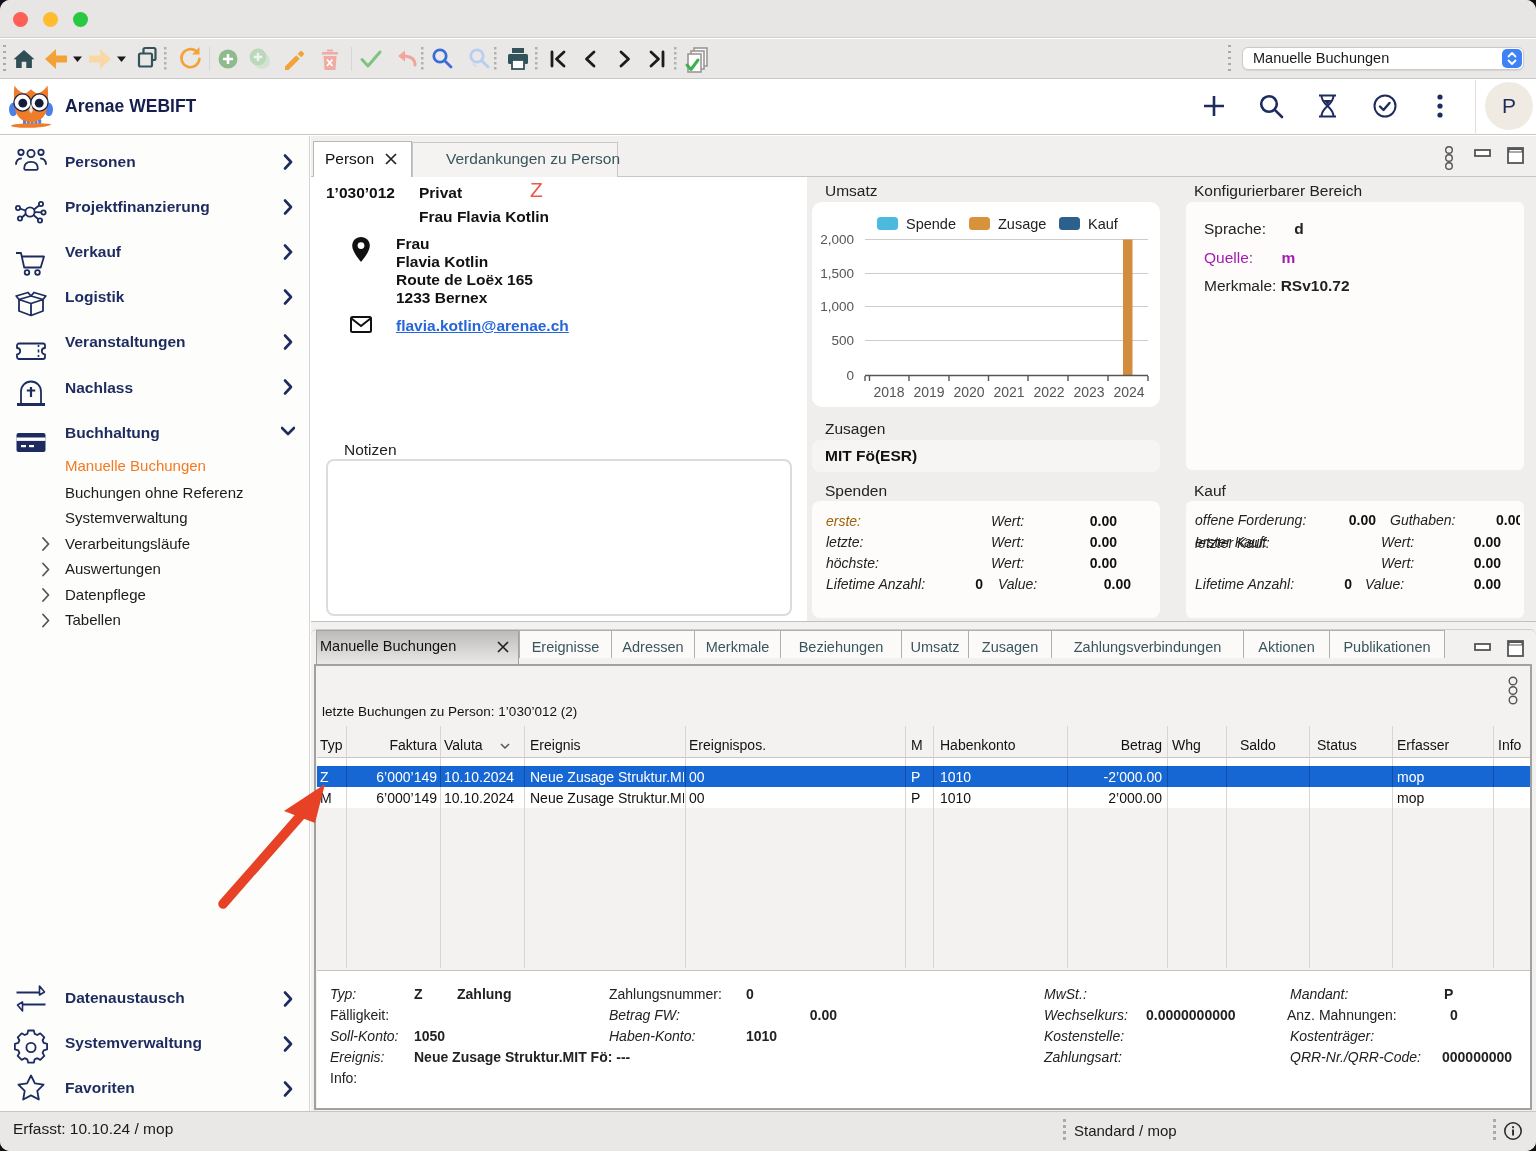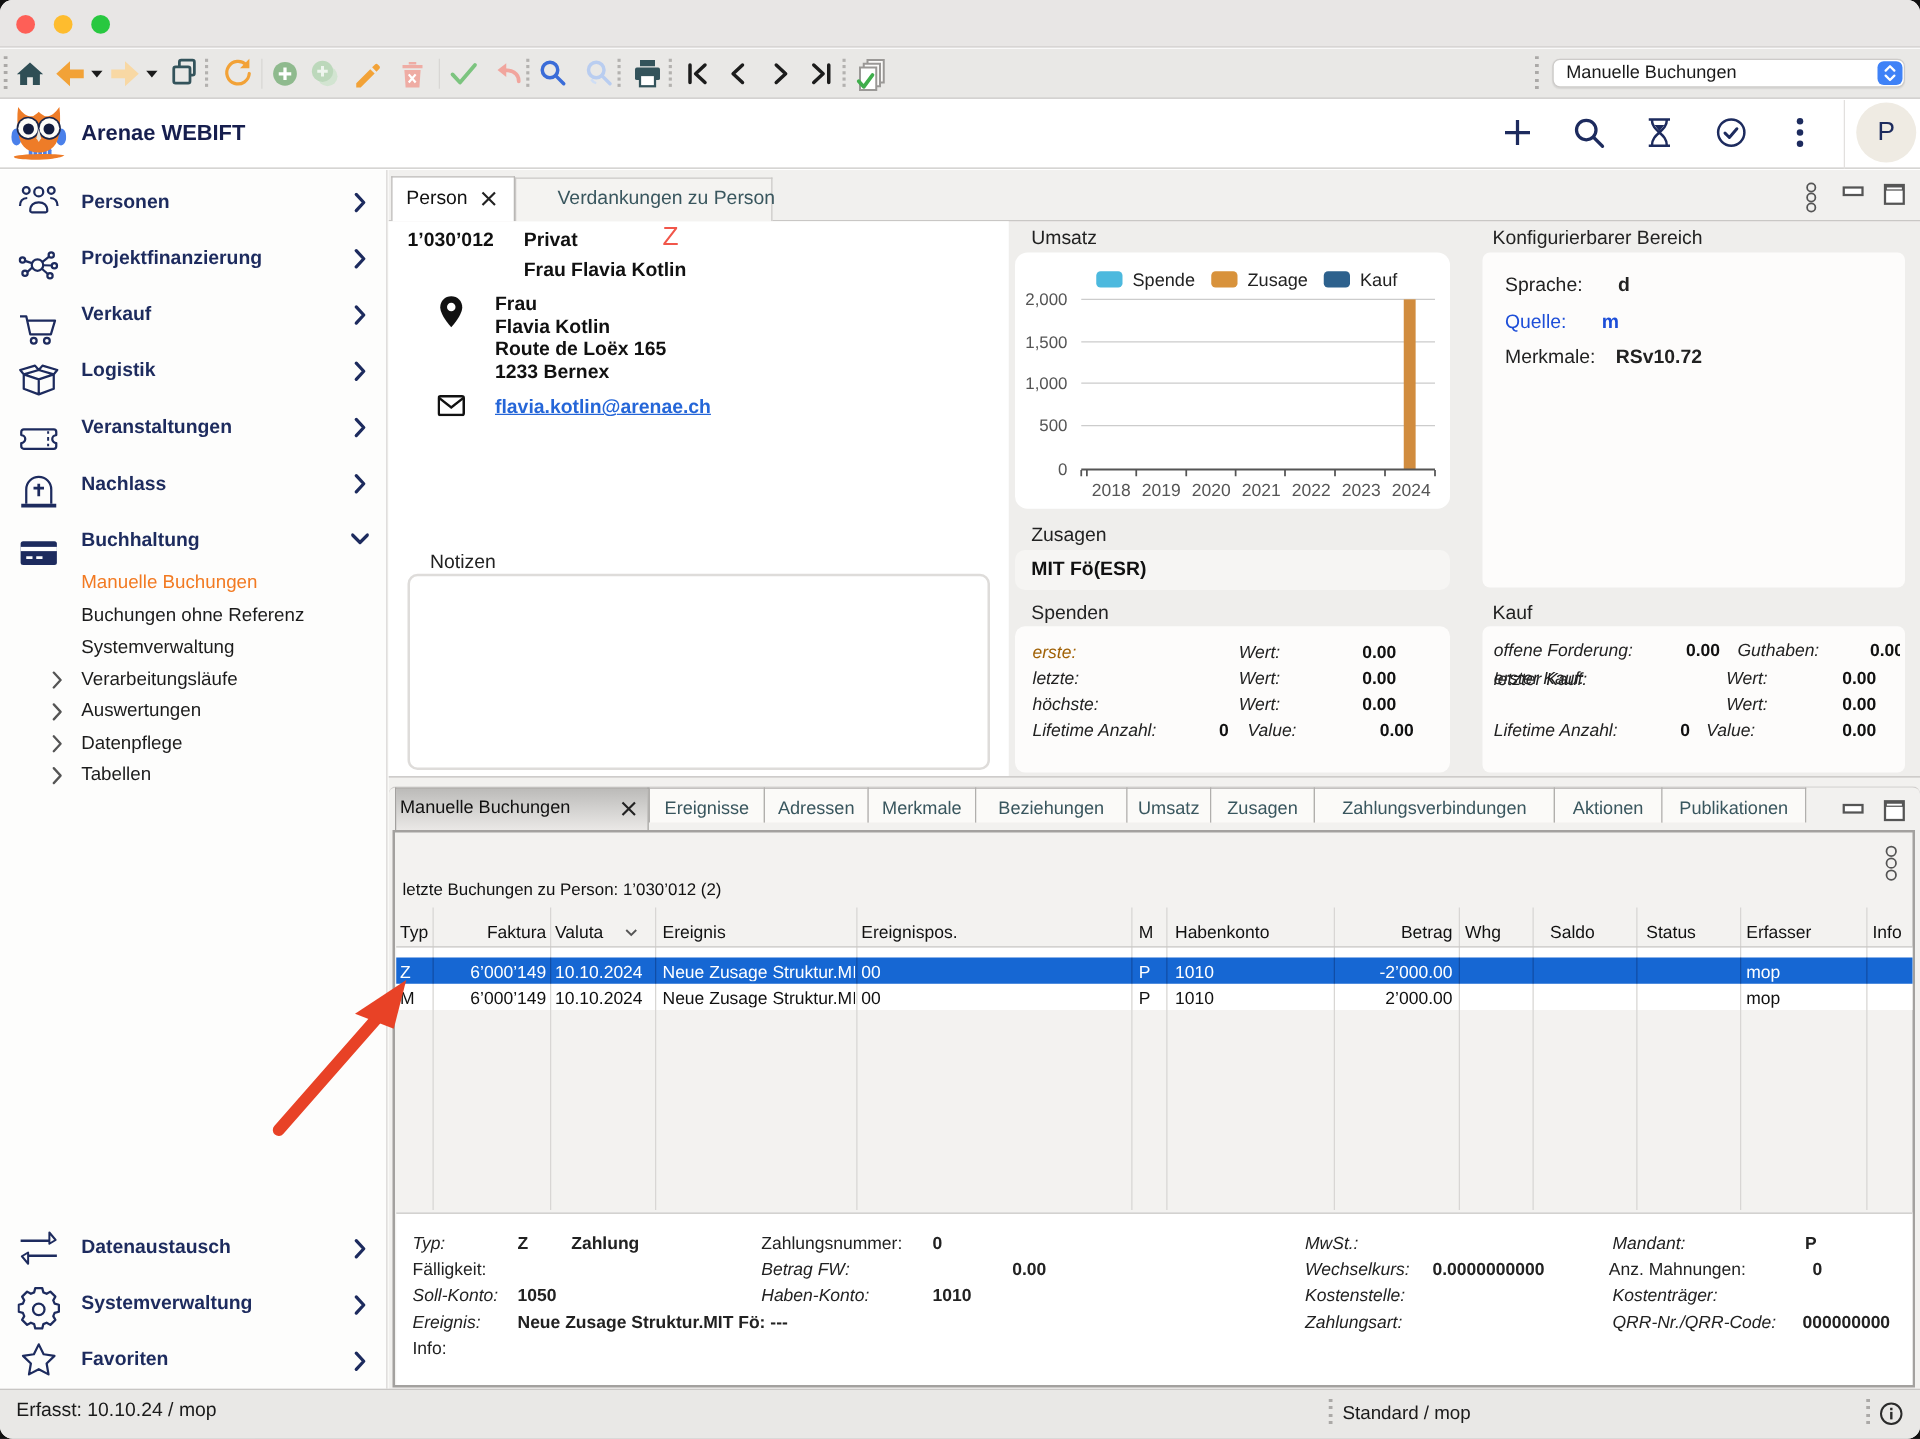--- a/index.html
+++ b/index.html
@@ -361,22 +361,22 @@
 <div class="a b r" style="left:1020px;top:513px;width:97px;font-size:14px;color:#111">0.00</div>
 <div class="a b r" style="left:1020px;top:534px;width:97px;font-size:14px;color:#111">0.00</div>
 <div class="a b r" style="left:1020px;top:555px;width:97px;font-size:14px;color:#111">0.00</div>
 <div class="a b r" style="left:940px;top:576px;width:43px;font-size:14px;color:#111">0</div>
 <div class="a it" style="left:998px;top:576px;font-size:14px;color:#222">Value:</div>
 <div class="a b r" style="left:1034px;top:576px;width:97px;font-size:14px;color:#111">0.00</div>
 
 <div class="a" style="left:1194px;top:182px;font-size:15.5px;color:#222">Konfigurierbarer Bereich</div>
 <div class="a" style="left:1186px;top:202px;width:338px;height:268px;background:#fdfcfb;border-radius:6px"></div>
 <div class="a" style="left:1204px;top:220px;font-size:15.5px;color:#222">Sprache: <span class="b" style="margin-left:24px">d</span></div>
-<div class="a" style="left:1204px;top:249px;font-size:15.5px;color:#1d4ed8">Quelle: <span class="b" style="margin-left:24px">m</span></div>
-<div class="a" style="left:1204px;top:277px;font-size:15.5px;color:#222">Merkmale: <span class="b" style="margin-left:12px">RSv10.72</span></div>
+<div class="a" style="left:1204px;top:249px;font-size:15.5px;color:#a21caf">Quelle: <span class="b" style="margin-left:24px">m</span></div>
+<div class="a" style="left:1204px;top:277px;font-size:15.5px;color:#222">Merkmale: <span class="b" style="">RSv10.72</span></div>
 
 <div class="a" style="left:1194px;top:482px;font-size:15.5px;color:#222">Kauf</div>
 <div class="a" style="left:1186px;top:501px;width:338px;height:117px;background:#fdfcfb;border-radius:6px;overflow:hidden"></div>
 <div class="a it" style="left:1195px;top:512px;font-size:14px;color:#222">offene Forderung:</div>
 <div class="a b r" style="left:1300px;top:512px;width:76px;font-size:14px;color:#111">0.00</div>
 <div class="a it" style="left:1390px;top:512px;font-size:14px;color:#222">Guthaben:</div>
 <div class="a b" style="left:1496px;top:512px;font-size:14px;color:#111;width:24px;overflow:hidden;white-space:nowrap">0.00</div>
 <div class="a it" style="left:1195px;top:534px;font-size:14px;color:#222">erster Kauf:</div>
 <div class="a it" style="left:1381px;top:534px;font-size:14px;color:#222">Wert:</div>
 <div class="a b r" style="left:1425px;top:534px;width:76px;font-size:14px;color:#111">0.00</div>

